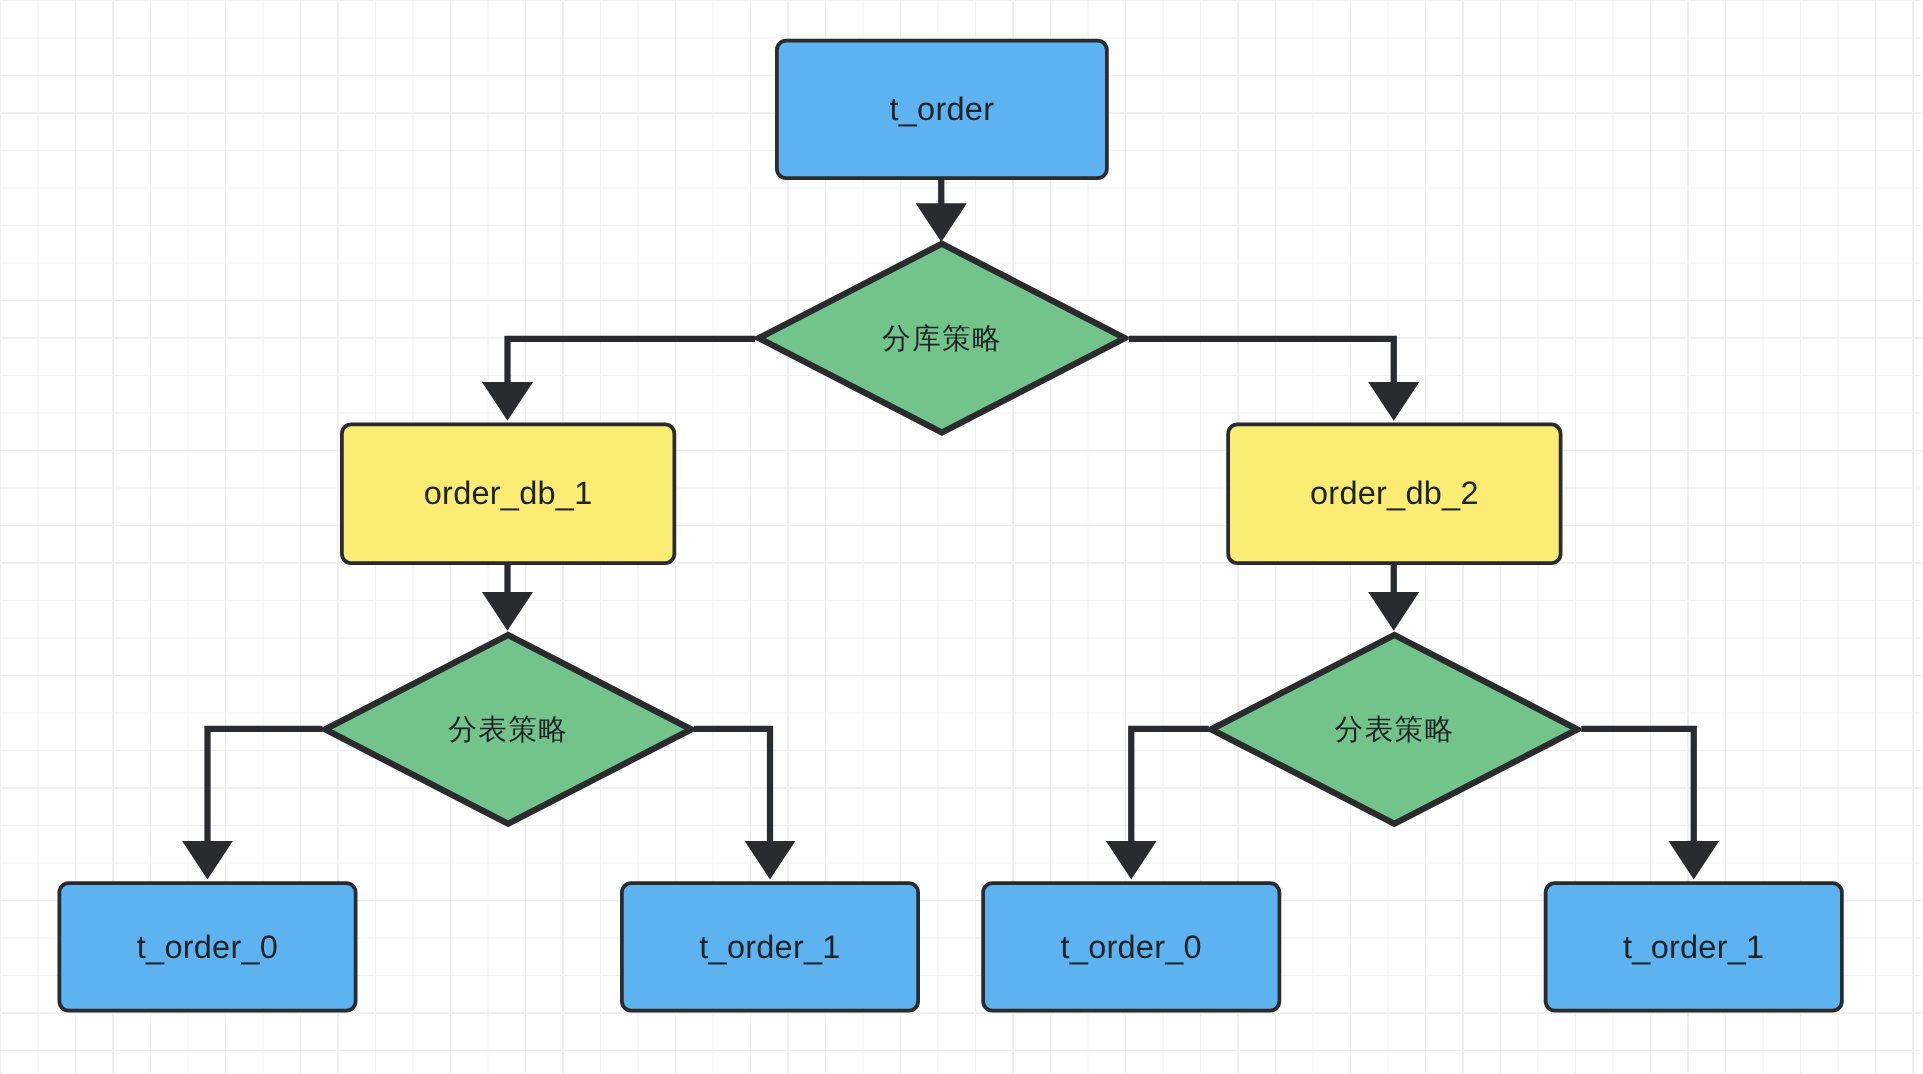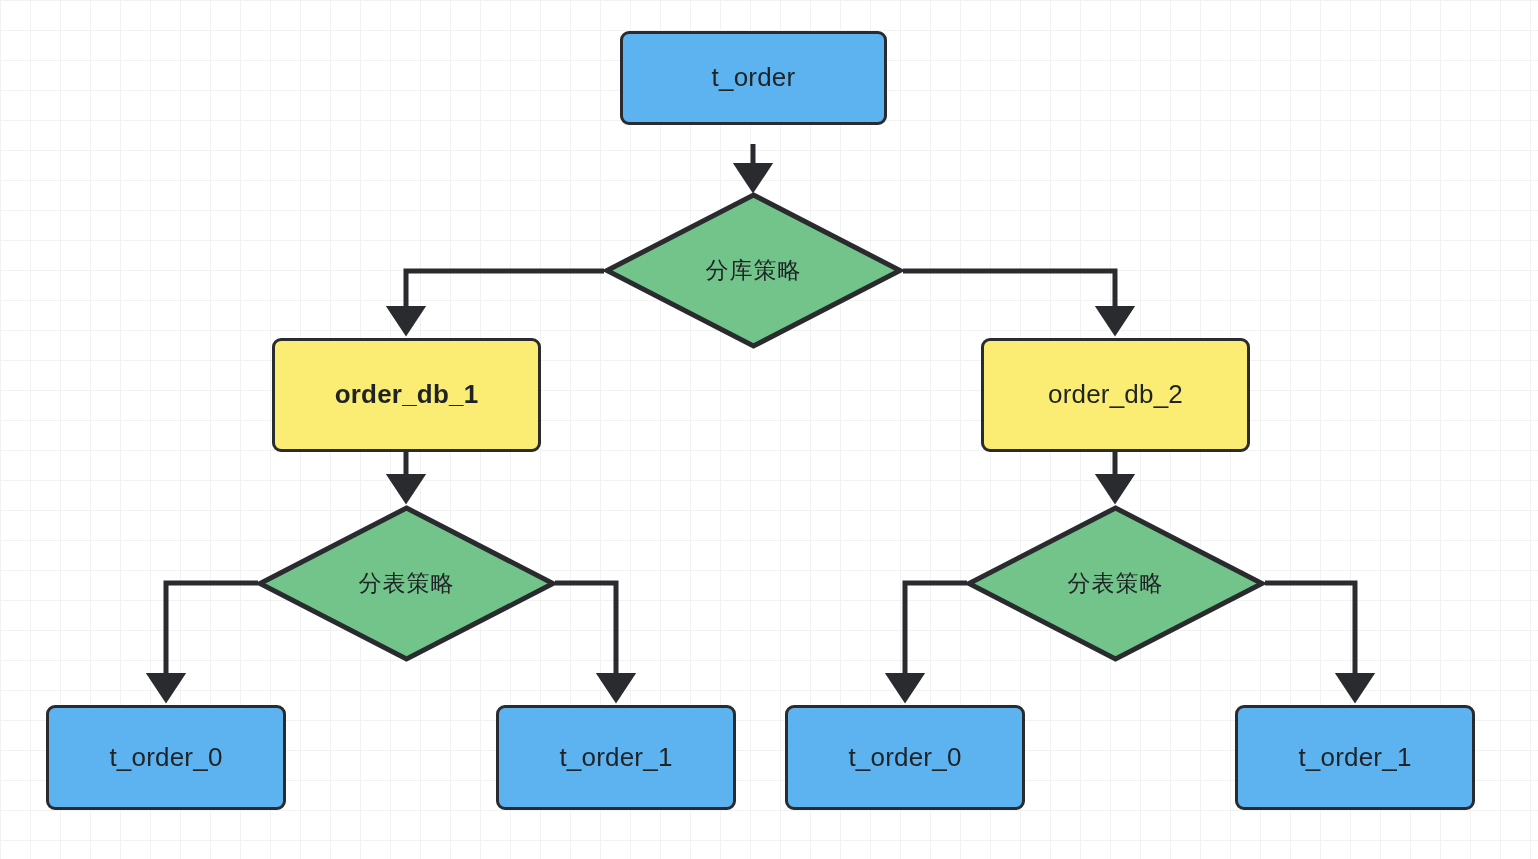--- a/index.html
+++ b/index.html
@@ -100,32 +100,32 @@
       <path d="M258,583 L166,583 L166,688" marker-end="url(#arrow)"></path>
 
       <path d="M555,583 L616,583 L616,688" marker-end="url(#arrow)"></path>
 
       <path d="M967,583 L905,583 L905,688" marker-end="url(#arrow)"></path>
 
       <path d="M1265,583 L1355,583 L1355,688" marker-end="url(#arrow)"></path>
     </g>
   </svg>
 
-  <div class="node box blue" style="left:620px; top:31px; width:267px; height:94px;">
+  <div class="node box blue" style="left:620px; top:31px; width:267px; height:113px;">
     <span>t_order</span>
   </div>
 
   <div class="diamond-wrap" style="left:604px; top:192px; width:299px; height:157px;">
     <svg width="299" height="157" viewBox="0 0 299 157" xmlns="http://www.w3.org/2000/svg">
       <polygon points="149.5,3 296,78.5 149.5,154 3,78.5" fill="#72c48b" stroke="#292b2e" stroke-width="5" stroke-linejoin="miter"></polygon>
     </svg>
     <div class="diamond-label">分库策略</div>
   </div>
 
-  <div class="node box yellow" style="left:272px; top:338px; width:269px; height:114px;font-weight:bold;">
+  <div class="node box yellow" style="left:272px; top:338px; width:269px; height:114px;">
     <span>order_db_1</span>
   </div>
 
   <div class="node box yellow" style="left:981px; top:338px; width:269px; height:114px;align-items:center;">
     <span>order_db_2</span>
   </div>
 
   <div class="diamond-wrap" style="left:257px; top:505px; width:299px; height:157px;">
     <svg width="299" height="157" viewBox="0 0 299 157" xmlns="http://www.w3.org/2000/svg">
       <polygon points="149.5,3 296,78.5 149.5,154 3,78.5" fill="#72c48b" stroke="#292b2e" stroke-width="5" stroke-linejoin="miter"></polygon>

